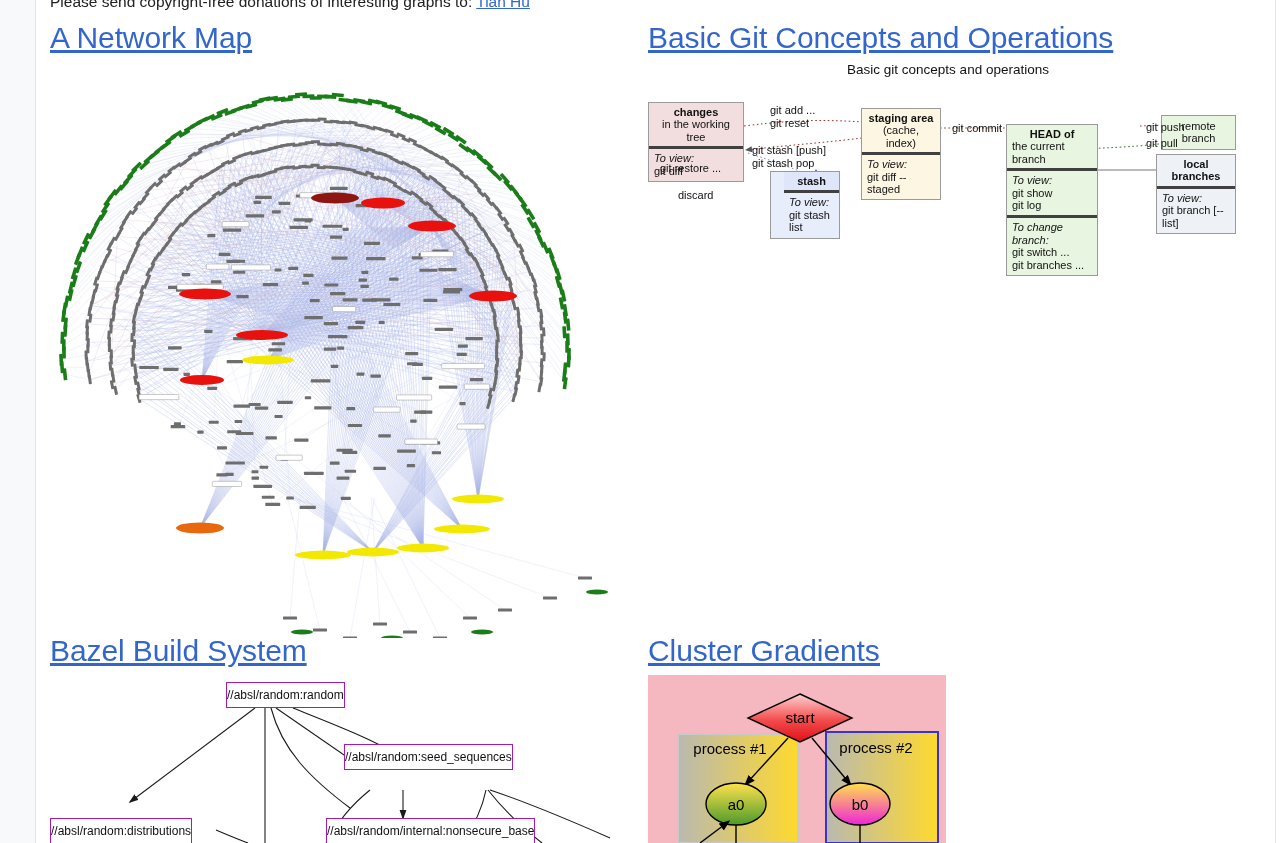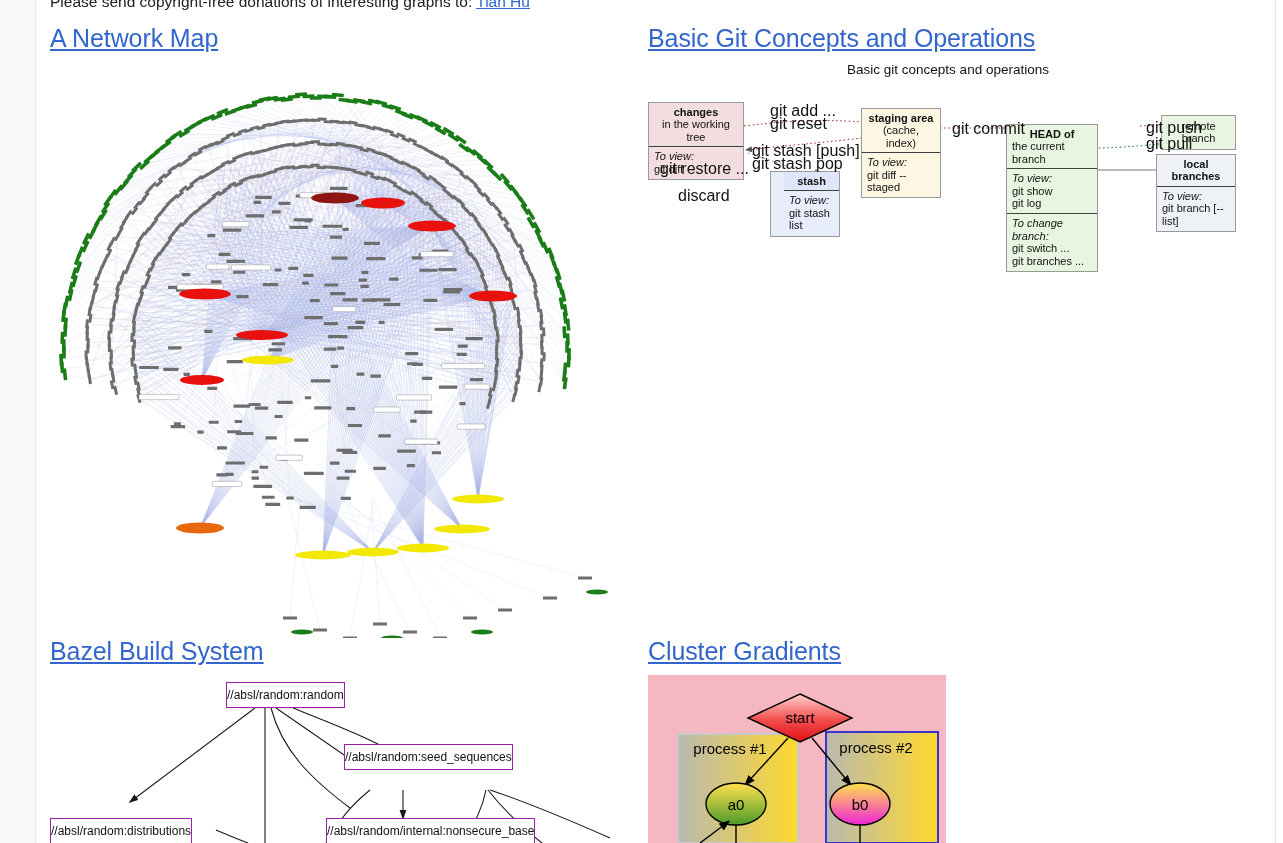--- a/index.html
+++ b/index.html
@@ -11,40 +11,40 @@
   }
   .page{position:relative;width:1283px;height:843px;overflow:hidden;}
   
   .left-rail{position:absolute;left:0;top:0;width:35px;height:843px;background:#f8f9fa;border-right:1px solid #e3e4e8;}
   .right-rail{position:absolute;left:1275px;top:0;width:8px;height:843px;background:#ffffff;border-left:1px solid #e3e4e8;}
   .content{position:absolute;left:36px;top:0;width:1239px;height:843px;}
 
   .intro{position:absolute;left:14px;top:-8px;font-size:15.5px;line-height:20px;color:#202122;white-space:nowrap;}
   .intro a{color:#3366cc;text-decoration:underline;}
 
-  h2.sec{position:absolute;margin:0;font-size:25px;line-height:30px;font-weight:400;letter-spacing:-0.1px;}
+  h2.sec{position:absolute;margin:0;font-size:30px;line-height:30px;font-weight:400;letter-spacing:-0.1px;}
   h2.sec a{color:#3366cc;text-decoration:underline;text-underline-offset:2px;}
 
   
   #netmap{position:absolute;left:14px;top:58px;width:560px;height:580px;}
   #netmap svg{display:block;}
 
   
   #gitwrap{position:absolute;left:612px;top:58px;width:600px;height:185px;}
   .git-title{position:absolute;left:0;top:4px;width:600px;text-align:center;font-size:13.5px;color:#111;}
   .gbox{position:absolute;box-sizing:border-box;border:1px solid #9a9a9a;font-size:11px;line-height:12.4px;color:#111;}
   .gbox .hd{padding:3px 5px 3px 5px;text-align:center;font-weight:bold;}
-  .gbox .bd{border-top:1px solid #404040;padding:3px 5px 4px 5px;text-align:left;}
+  .gbox .bd{border-top:3px solid #404040;padding:3px 5px 4px 5px;text-align:left;}
   .gbox .bd i{font-style:italic;}
   .pink{background:#f2dede;}
   .cream{background:#fdf6e3;}
   .green{background:#e8f5e0;}
   .blue{background:#e8edfb;padding-left:13px;}
   .blue .hd{background:#dfe6fa;}
-  .lbl{position:absolute;font-size:16px;line-height:13px;color:#111;white-space:pre;}
+  .lbl{position:absolute;font-size:11px;line-height:13px;color:#111;white-space:pre;}
   .gitsvg{position:absolute;left:0;top:0;width:600px;height:185px;pointer-events:none;}
 
   
   #bazelwrap{position:absolute;left:14px;top:670px;width:600px;height:173px;overflow:hidden;}
   .bbox{position:absolute;box-sizing:border-box;border:1px solid #a21caf;background:#fff;font-size:12px;line-height:14px;color:#111;padding:5px 0;white-space:nowrap;}
 
   
   #clusterwrap{position:absolute;left:612px;top:670px;width:300px;height:173px;overflow:hidden;}
 </style>
 </head>

